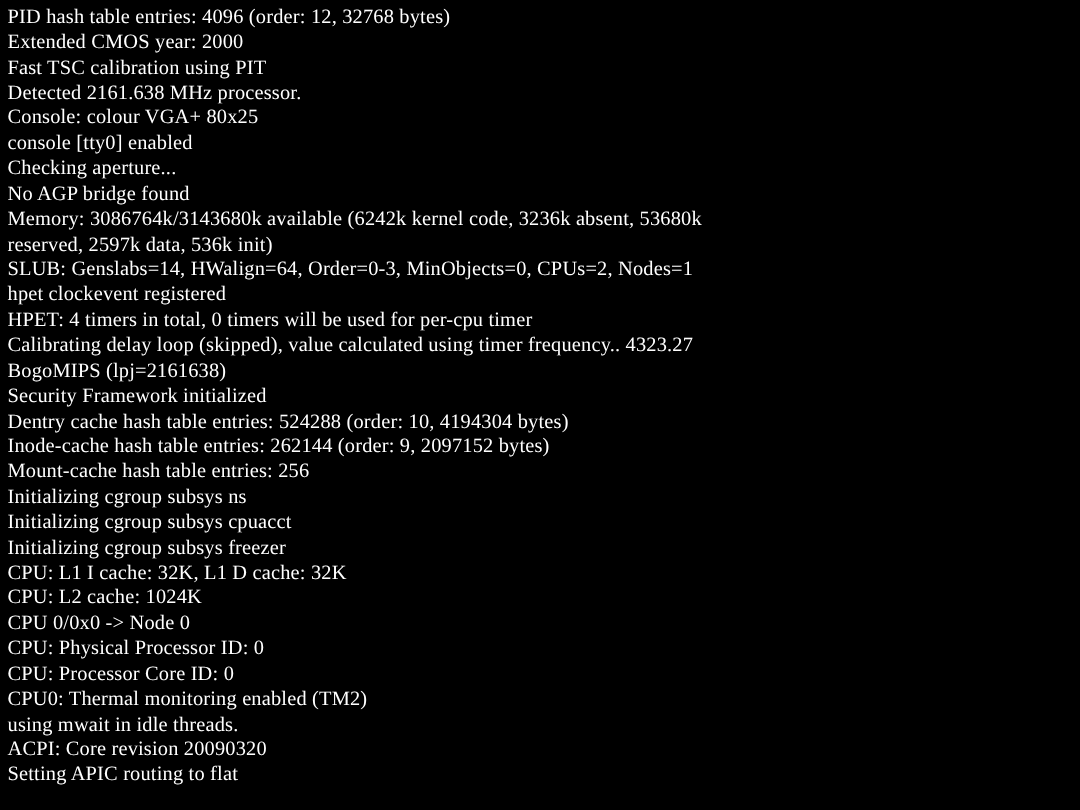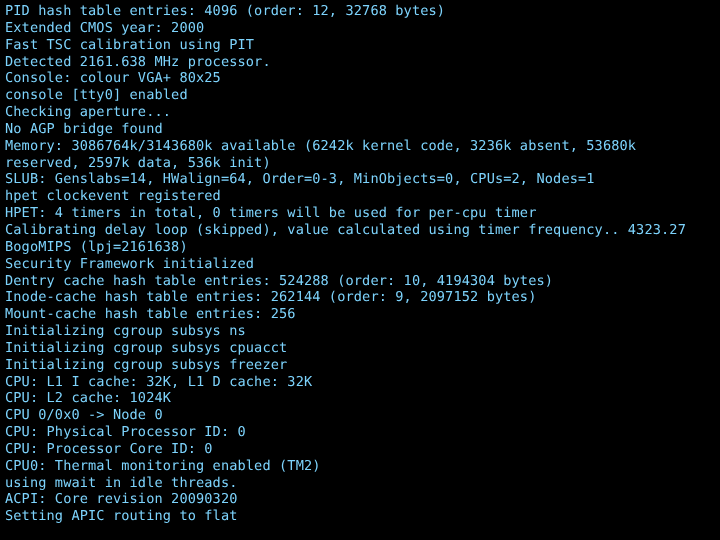--- a/index.html
+++ b/index.html
@@ -27,19 +27,20 @@
     white-space: pre;
     overflow: hidden;
     -webkit-font-smoothing: none;
     font-smooth: never;
     text-rendering: geometricPrecision;
   }
   .boot-line {
     display: block;
     height: 16.85px;
     white-space: pre;
-    color: #7dd3fc;
+    color: #ffffff;
+    font-family: Liberation Serif, serif;
   }
 </style>
 </head>
 <body>
 
 <div id="console-screen" style="color: rgb(255, 255, 255); background: rgb(0, 0, 0);"><span class="boot-line">PID hash table entries: 4096 (order: 12, 32768 bytes)</span><span class="boot-line">Extended CMOS year: 2000</span><span class="boot-line">Fast TSC calibration using PIT</span><span class="boot-line">Detected 2161.638 MHz processor.</span><span class="boot-line">Console: colour VGA+ 80x25</span><span class="boot-line">console [tty0] enabled</span><span class="boot-line">Checking aperture...</span><span class="boot-line">No AGP bridge found</span><span class="boot-line">Memory: 3086764k/3143680k available (6242k kernel code, 3236k absent, 53680k</span><span class="boot-line">reserved, 2597k data, 536k init)</span><span class="boot-line">SLUB: Genslabs=14, HWalign=64, Order=0-3, MinObjects=0, CPUs=2, Nodes=1</span><span class="boot-line">hpet clockevent registered</span><span class="boot-line">HPET: 4 timers in total, 0 timers will be used for per-cpu timer</span><span class="boot-line">Calibrating delay loop (skipped), value calculated using timer frequency.. 4323.27</span><span class="boot-line">BogoMIPS (lpj=2161638)</span><span class="boot-line">Security Framework initialized</span><span class="boot-line">Dentry cache hash table entries: 524288 (order: 10, 4194304 bytes)</span><span class="boot-line">Inode-cache hash table entries: 262144 (order: 9, 2097152 bytes)</span><span class="boot-line">Mount-cache hash table entries: 256</span><span class="boot-line">Initializing cgroup subsys ns</span><span class="boot-line">Initializing cgroup subsys cpuacct</span><span class="boot-line">Initializing cgroup subsys freezer</span><span class="boot-line">CPU: L1 I cache: 32K, L1 D cache: 32K</span><span class="boot-line">CPU: L2 cache: 1024K</span><span class="boot-line">CPU 0/0x0 -&gt; Node 0</span><span class="boot-line">CPU: Physical Processor ID: 0</span><span class="boot-line">CPU: Processor Core ID: 0</span><span class="boot-line">CPU0: Thermal monitoring enabled (TM2)</span><span class="boot-line">using mwait in idle threads.</span><span class="boot-line">ACPI: Core revision 20090320</span><span class="boot-line">Setting APIC routing to flat</span></div>
 
 </body></html>

